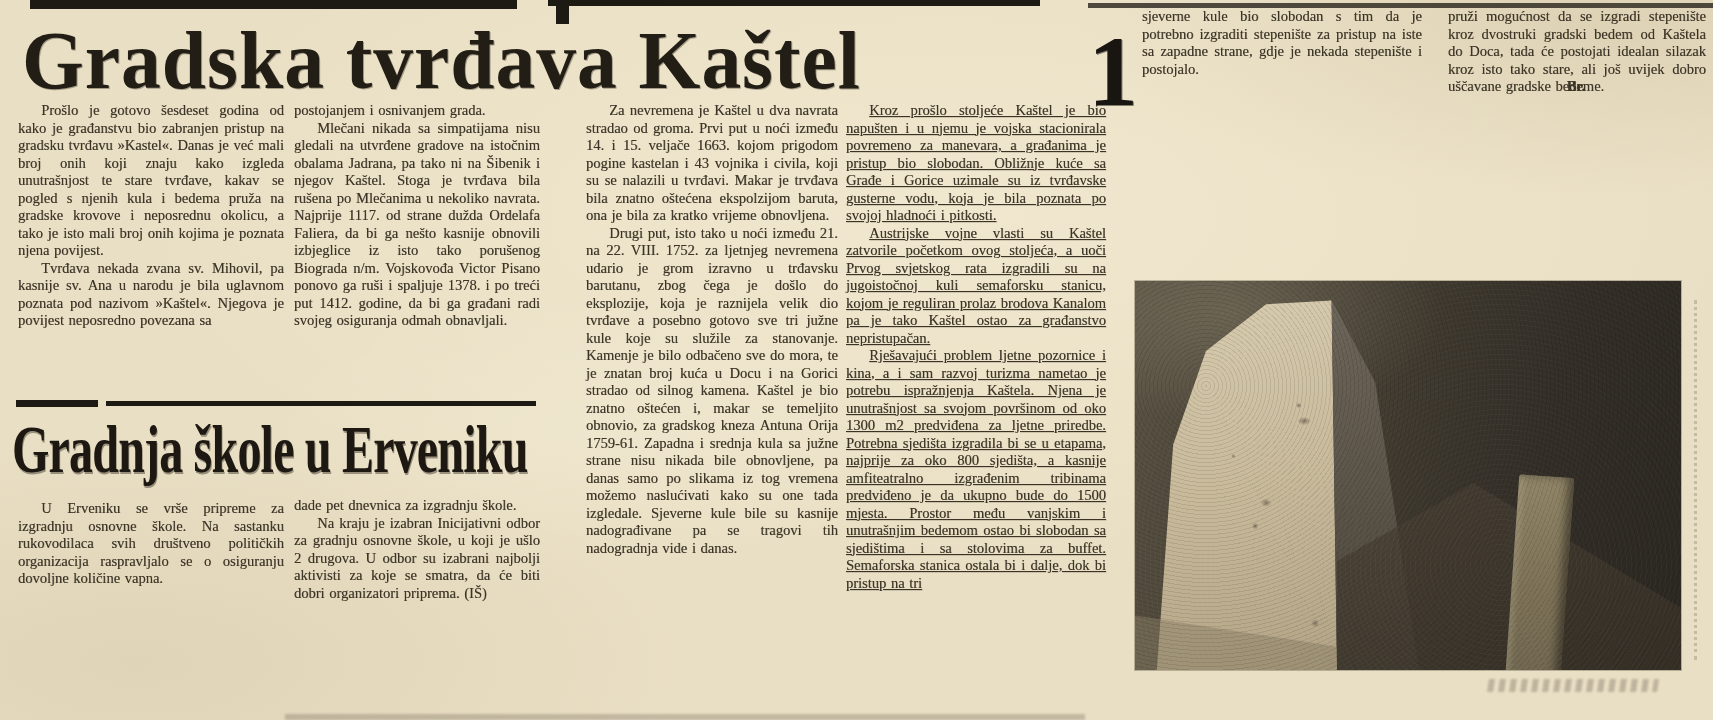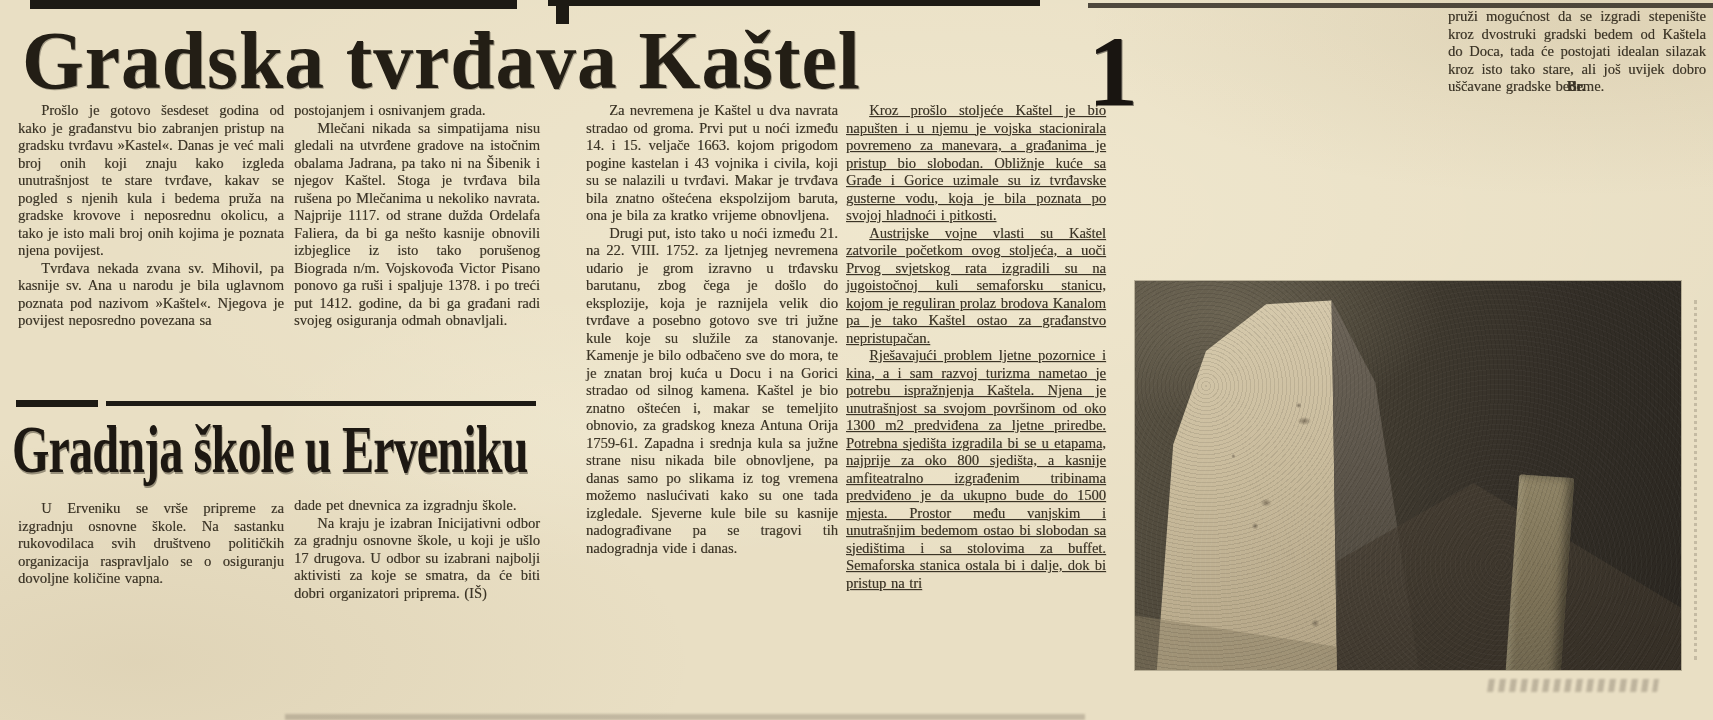--- a/index.html
+++ b/index.html
@@ -127,39 +127,40 @@
   </div>
 <div class="col" style="left:846px;top:102px;width:260px;text-decoration:underline;">
     <p class="indent">Kroz prošlo stoljeće Kaštel je bio napušten i u njemu je vojska stacionirala povremeno za manevara, a građanima je pristup bio slobodan. Obližnje kuće sa Građe i Gorice uzimale su iz tvrđavske gusterne vodu, koja je bila poznata po svojoj hladnoći i pitkosti.</p>
     <p class="indent">Austrijske vojne vlasti su Kaštel zatvorile početkom ovog stoljeća, a uoči Prvog svjetskog rata izgradili su na jugoistočnoj kuli semaforsku stanicu, kojom je reguliran prolaz brodova Kanalom pa je tako Kaštel ostao za građanstvo nepristupačan.</p>
     <p class="indent">Rješavajući problem ljetne pozornice i kina, a i sam razvoj turizma nametao je potrebu ispražnjenja Kaštela. Njena je unutrašnjost sa svojom površinom od oko 1300 m2 predviđena za ljetne priredbe. Potrebna sjedišta izgradila bi se u etapama, najprije za oko 800 sjedišta, a kasnije amfiteatralno izgrađenim tribinama predviđeno je da ukupno bude do 1500 mjesta. Prostor među vanjskim i unutrašnjim bedemom ostao bi slobodan sa sjedištima i sa stolovima za buffet. Semaforska stanica ostala bi i dalje, dok bi pristup na tri</p>
   </div>
 
 <div class="bignum">1</div>
 
 <div class="col" style="left:1142px;top:8px;width:280px;">
+    <p>sjeverne kule bio slobodan s tim da je potrebno izgraditi stepenište za pristup na iste sa zapadne strane, gdje je nekada stepenište i postojalo.</p>
   </div>
 <div class="col" style="left:1448px;top:8px;width:258px;">
   <div>
       <p>pruži mogućnost da se izgradi stepenište kroz dvostruki gradski bedem od Kaštela do Doca, tada će postojati idealan silazak kroz isto tako stare, ali još uvijek dobro uščavane gradske bedeme.</p>
     </div>
   <div class="signature">Br.</div>
 </div>
 
 <div class="rule" style="left:16px;top:400px;width:82px;height:7px;"></div>
 <div class="rule" style="left:106px;top:401px;width:430px;height:5px;"></div>
 
 <div class="headline2">Gradnja škole u Erveniku</div>
 
 <div class="col" style="left:18px;top:500px;width:266px;">
     <p class="indent">U Erveniku se vrše pripreme za izgradnju osnovne škole. Na sastanku rukovodilaca svih društveno političkih organizacija raspravljalo se o osiguranju dovoljne količine vapna.</p>
   </div>
 <div class="col" style="left:294px;top:497px;width:246px;">
     <p>dade pet dnevnica za izgradnju škole.</p>
-    <p class="indent">Na kraju je izabran Inicijativni odbor za gradnju osnovne škole, u koji je ušlo 17 drugova. U odbor su izabrani najbolji aktivisti za koje se smatra, da će biti dobri organizatori priprema. (IŠ)</p>
+    <p class="indent">Na kraju je izabran Inicijativni odbor za gradnju osnovne škole, u koji je ušlo 2 drugova. U odbor su izabrani najbolji aktivisti za koje se smatra, da će biti dobri organizatori priprema. (IŠ)</p>
   </div>
 
 <div class="photo">
   <div class="tower-face"></div>
   <div class="tower-shade"></div>
   <div class="ridge"></div>
   <div class="pillar"></div>
   <div class="scree"></div>
   <div class="grain"></div>
 </div>

